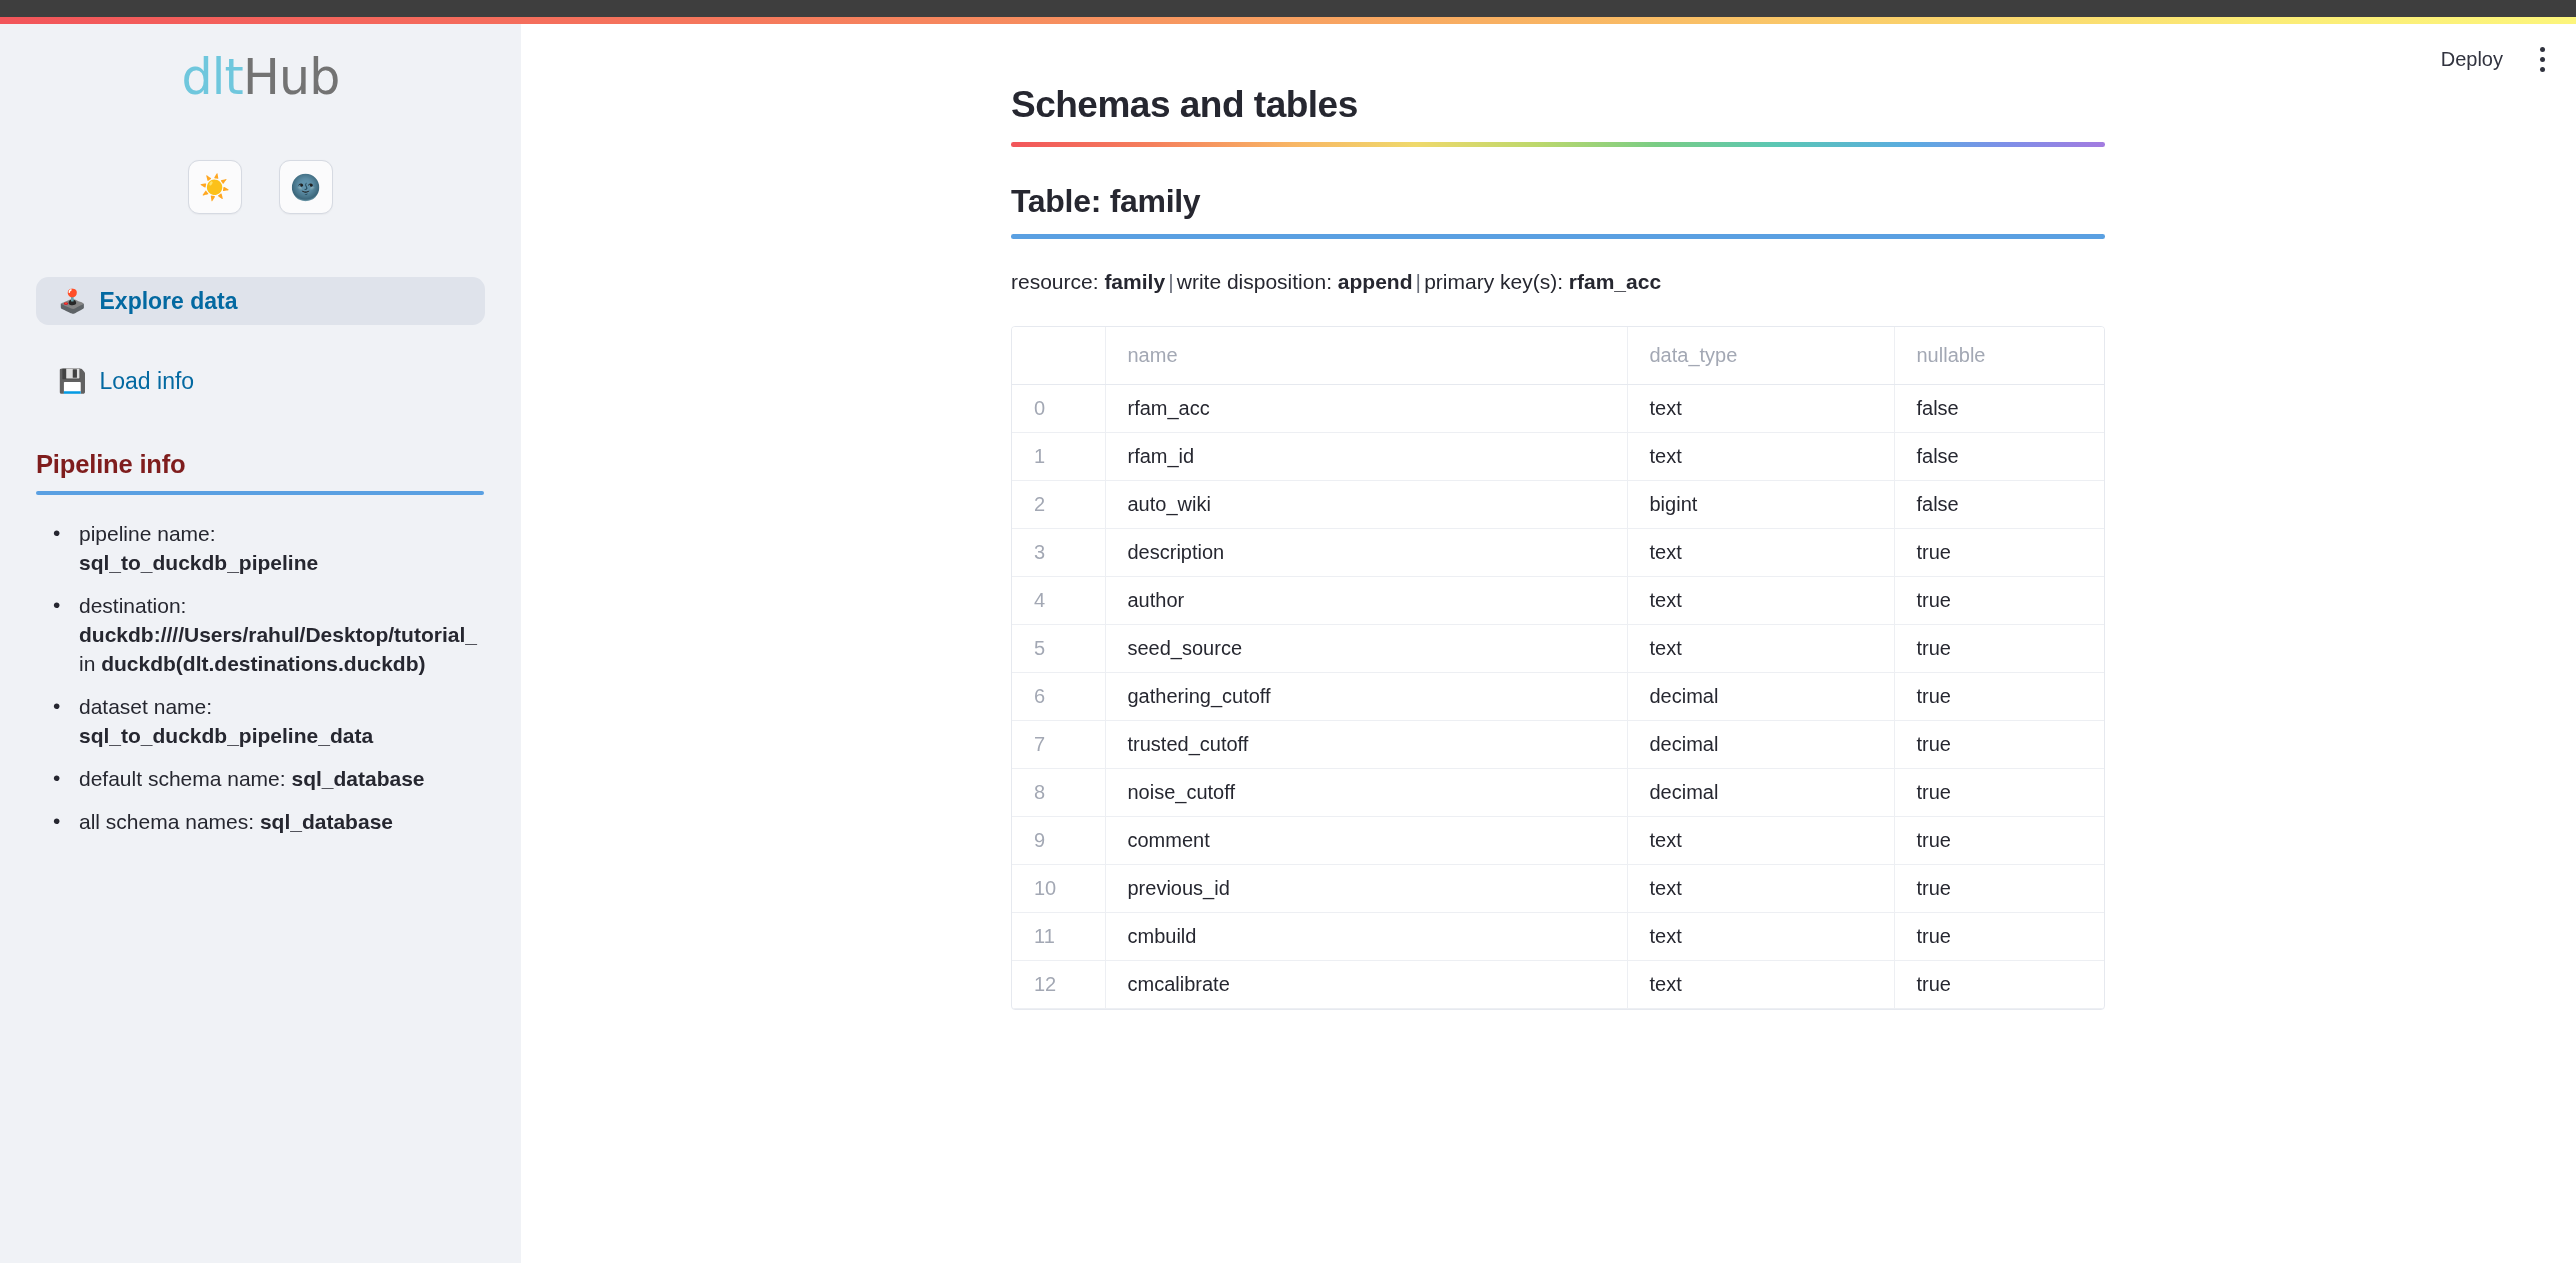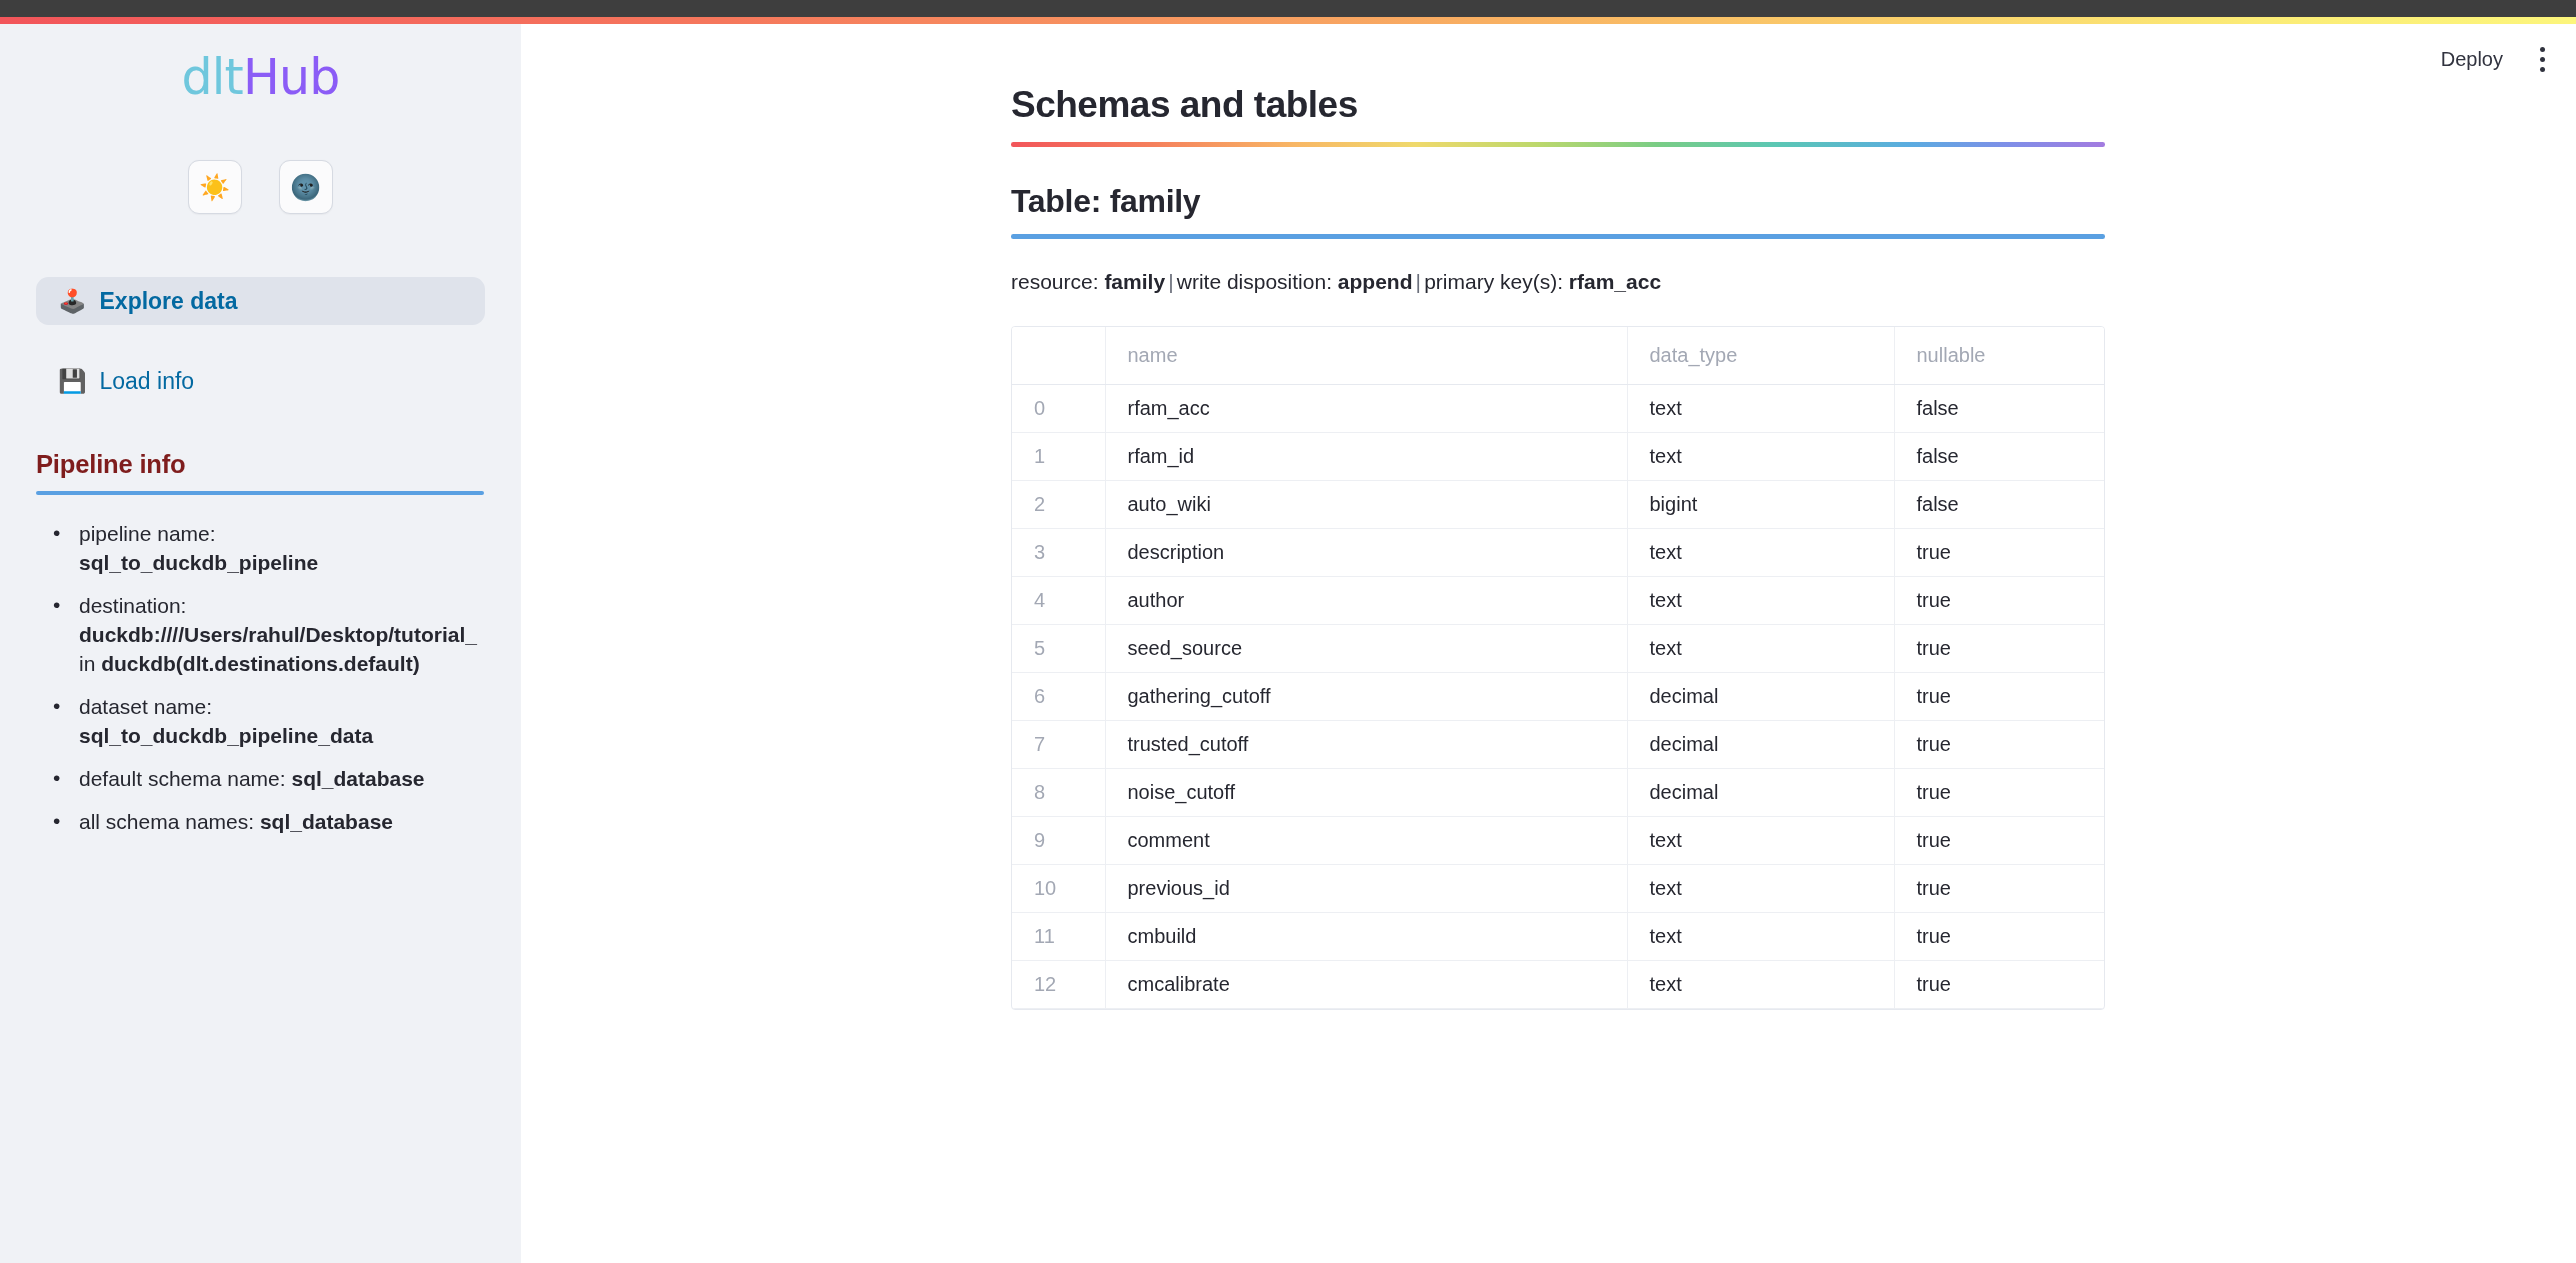--- a/index.html
+++ b/index.html
@@ -64,21 +64,21 @@
   }
   .logo {
     font-family: "DejaVu Sans", sans-serif;
     font-size: 49px;
     font-weight: 400;
     letter-spacing: -0.8px;
     line-height: 1;
     white-space: nowrap;
   }
   .logo .dlt { color: #6FC7DD; }
-  .logo .hub { color: #8b5cf6; }
+  .logo .hub { color: #737373; }
 
   .theme-toggle-row {
     position: absolute;
     top: 136px; left: 0;
     width: 521px;
     display: flex;
     justify-content: center;
     gap: 37px;
   }
   .theme-btn {
@@ -378,21 +378,21 @@
     </div>
 
     <ul class="info-list">
       <li>
         <span>pipeline name:</span><br>
         <b>sql_to_duckdb_pipeline</b>
       </li>
       <li>
         <span>destination:</span><br>
         <b>duckdb:////Users/rahul/Desktop/tutorial_</b><br>
-        <span>in </span><b>duckdb(dlt.destinations.default)</b>
+        <span>in </span><b>duckdb(dlt.destinations.duckdb)</b>
       </li>
       <li>
         <span>dataset name:</span><br>
         <b>sql_to_duckdb_pipeline_data</b>
       </li>
       <li>
         <span>default schema name:</span>
         <b>sql_database</b>
       </li>
       <li>

